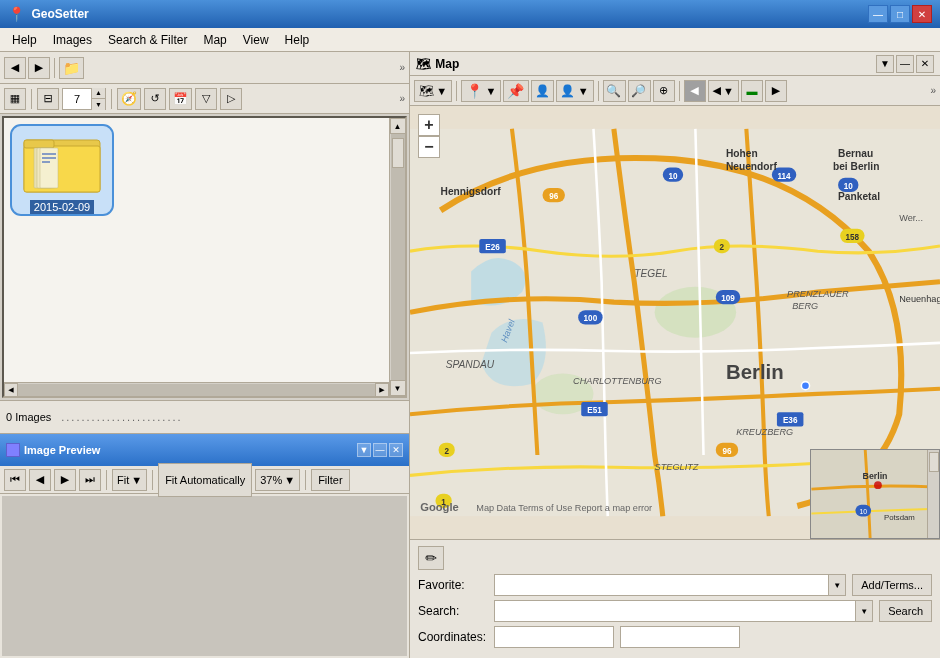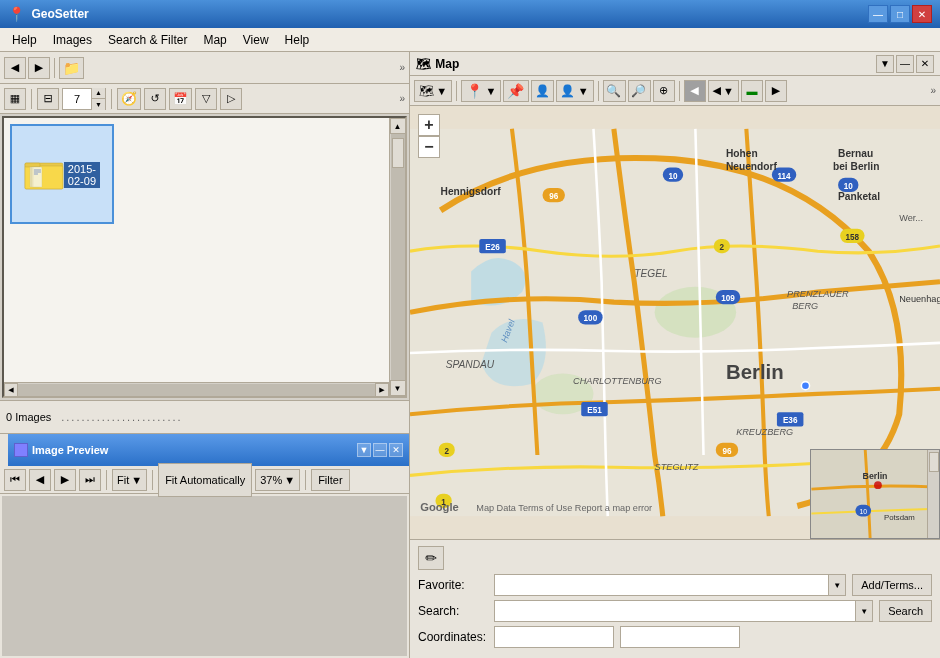--- a/index.html
+++ b/index.html
@@ -171,25 +171,26 @@
       display: flex;
     }
     .file-content {
       flex: 1;
       padding: 8px;
       display: flex;
       flex-direction: column;
     }
     .folder-item {
       display: flex;
-      flex-direction: row;
+      flex-direction: column;
       align-items: center;
       width: 100px;
-      padding: 12px;
-      cursor: pointer;
+      padding: 0;
+      cursor: pointer;
+      border-radius: 9px;
     }
     .folder-item.selected {
       background: #c8e0f8;
       outline: 2px solid #4a90d9;
     }
     .folder-icon {
       width: 80px;
       height: 72px;
     }
     .folder-label {
@@ -261,21 +262,20 @@
     }
     .panel-header {
       background: linear-gradient(to bottom, #5a9ae8, #2a70c8);
       color: white;
       height: 20px;
       display: flex;
       align-items: center;
       padding: 16px 6px;
       justify-content: space-between;
       cursor: default;
-      margin-left: 8px;
     }
     .panel-header-left {
       display: flex;
       align-items: center;
       gap: 4px;
       font-size: 11px;
       font-weight: bold;
     }
     .panel-header-controls {
       display: flex;

